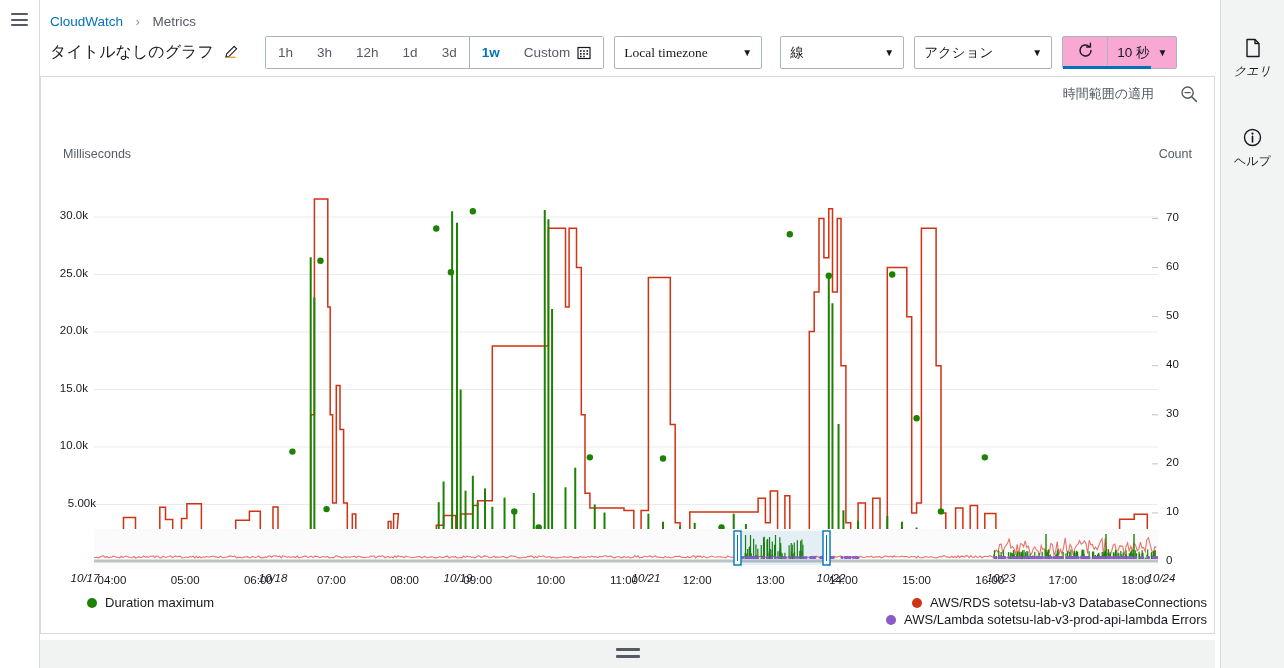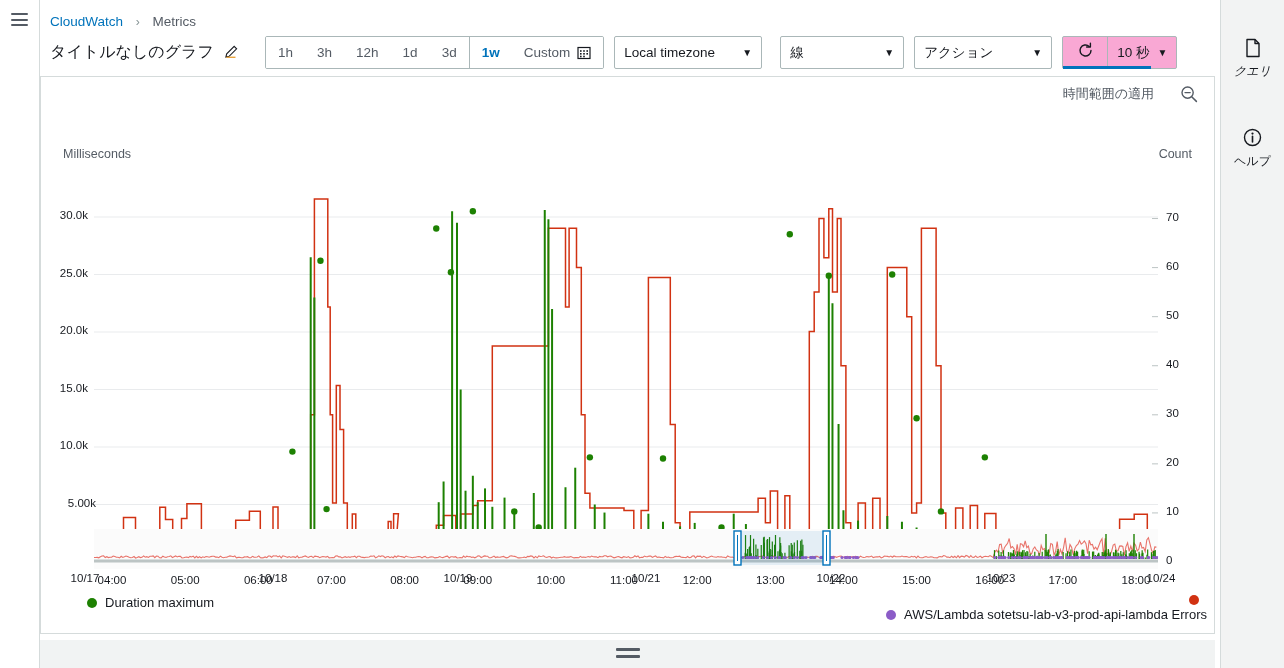--- a/index.html
+++ b/index.html
@@ -54,21 +54,21 @@
   .seg-btn.active { color:#0073bb; font-weight:bold; }
   .seg-divider { width:1px; background:#aab7b8; }
   .cal-icon { margin-left:7px; display:inline-flex; }
 
   .tb-select {
     margin-left:10px; display:flex; align-items:center; justify-content:space-between;
     border:1px solid #aab7b8; border-radius:2px; background:#fff;
     font-size:13.5px; color:#16191f; padding:0 9px; cursor:pointer; white-space:nowrap;
   }
   .tb-select .caret { margin-left:10px; font-size:10px; color:#16191f; }
-  .tz-select { width:128px; }
+  .tz-select { width:128px;font-family:Liberation Serif, serif; }
   .type-select { width:104px; margin-left:18px; color:#16191f; border-color:#aab7b8; }
   .action-select { width:118px; margin-left:10px; }
 
   .refresh-group {
     margin-left:10px; display:flex; align-items:stretch;
     border:1px solid #aab7b8; border-radius:2px; background:#f9a8d4; position:relative;
   }
   .refresh-btn { display:flex; align-items:center; justify-content:center; width:44px; cursor:pointer; }
   .refresh-div { width:1px; background:#aab7b8; }
   .refresh-int {
@@ -99,21 +99,21 @@
   .plot svg { display:block; }
 
   .ytick {
     position:absolute; font-size:11.5px; color:#16191f; text-align:right;
     width:46px; right:auto;
   }
   .ytick-r { font-size:11.5px; color:#16191f; position:absolute; text-align:left; }
   .xtick { position:absolute; font-size:11.5px; color:#16191f; text-align:center; width:60px; }
 
   .overview { position:absolute; left:53px; top:452px; width:1064px; height:40px; }
-  .ovtick { position:absolute; font-size:11.5px; color:#16191f; text-align:center; width:60px; top:495px; }
+  .ovtick { position:absolute; font-size:11.5px; color:#16191f; text-align:center; width:60px; top:495px;font-style:italic; }
 
   .legend { position:absolute; left:46px; top:518px; width:1120px; }
   .legend-left { position:absolute; left:0; top:0; display:flex; align-items:center; }
   .legend-right { position:absolute; right:0; top:0; text-align:right; }
   .lg-row { display:flex; align-items:center; justify-content:flex-end; margin-bottom:2px; cursor:pointer; }
   .dot { width:10px; height:10px; border-radius:50%; display:inline-block; margin-right:8px; flex:none; }
   .lg-text { font-size:13px; color:#16191f; white-space:nowrap; }
 
   
   .bottom-strip {
@@ -786,20 +786,21 @@
     </div>
 
     <div class="legend">
       <div class="legend-left">
         <span class="dot" id="dot-green" style="background: rgb(29, 129, 2);"></span>
         <span class="lg-text">Duration maximum</span>
       </div>
       <div class="legend-right">
         <div class="lg-row">
           <span class="dot" id="dot-red" style="background: rgb(209, 50, 18);"></span>
+          <span class="lg-text">AWS/RDS sotetsu-lab-v3 DatabaseConnections</span>
         </div>
         <div class="lg-row">
           <span class="dot" id="dot-purple" style="background: rgb(139, 92, 199);"></span>
           <span class="lg-text">AWS/Lambda sotetsu-lab-v3-prod-api-lambda Errors</span>
         </div>
       </div>
     </div>
   <div class="ytick" style="left: 1px; top: 419.5px; padding-left: 8px;">5.00k</div>
       <div class="ytick" style="left: 1px; top: 362px;">10.0k</div>
       <div class="ytick" style="left: 1px; top: 304.5px;">15.0k</div>

